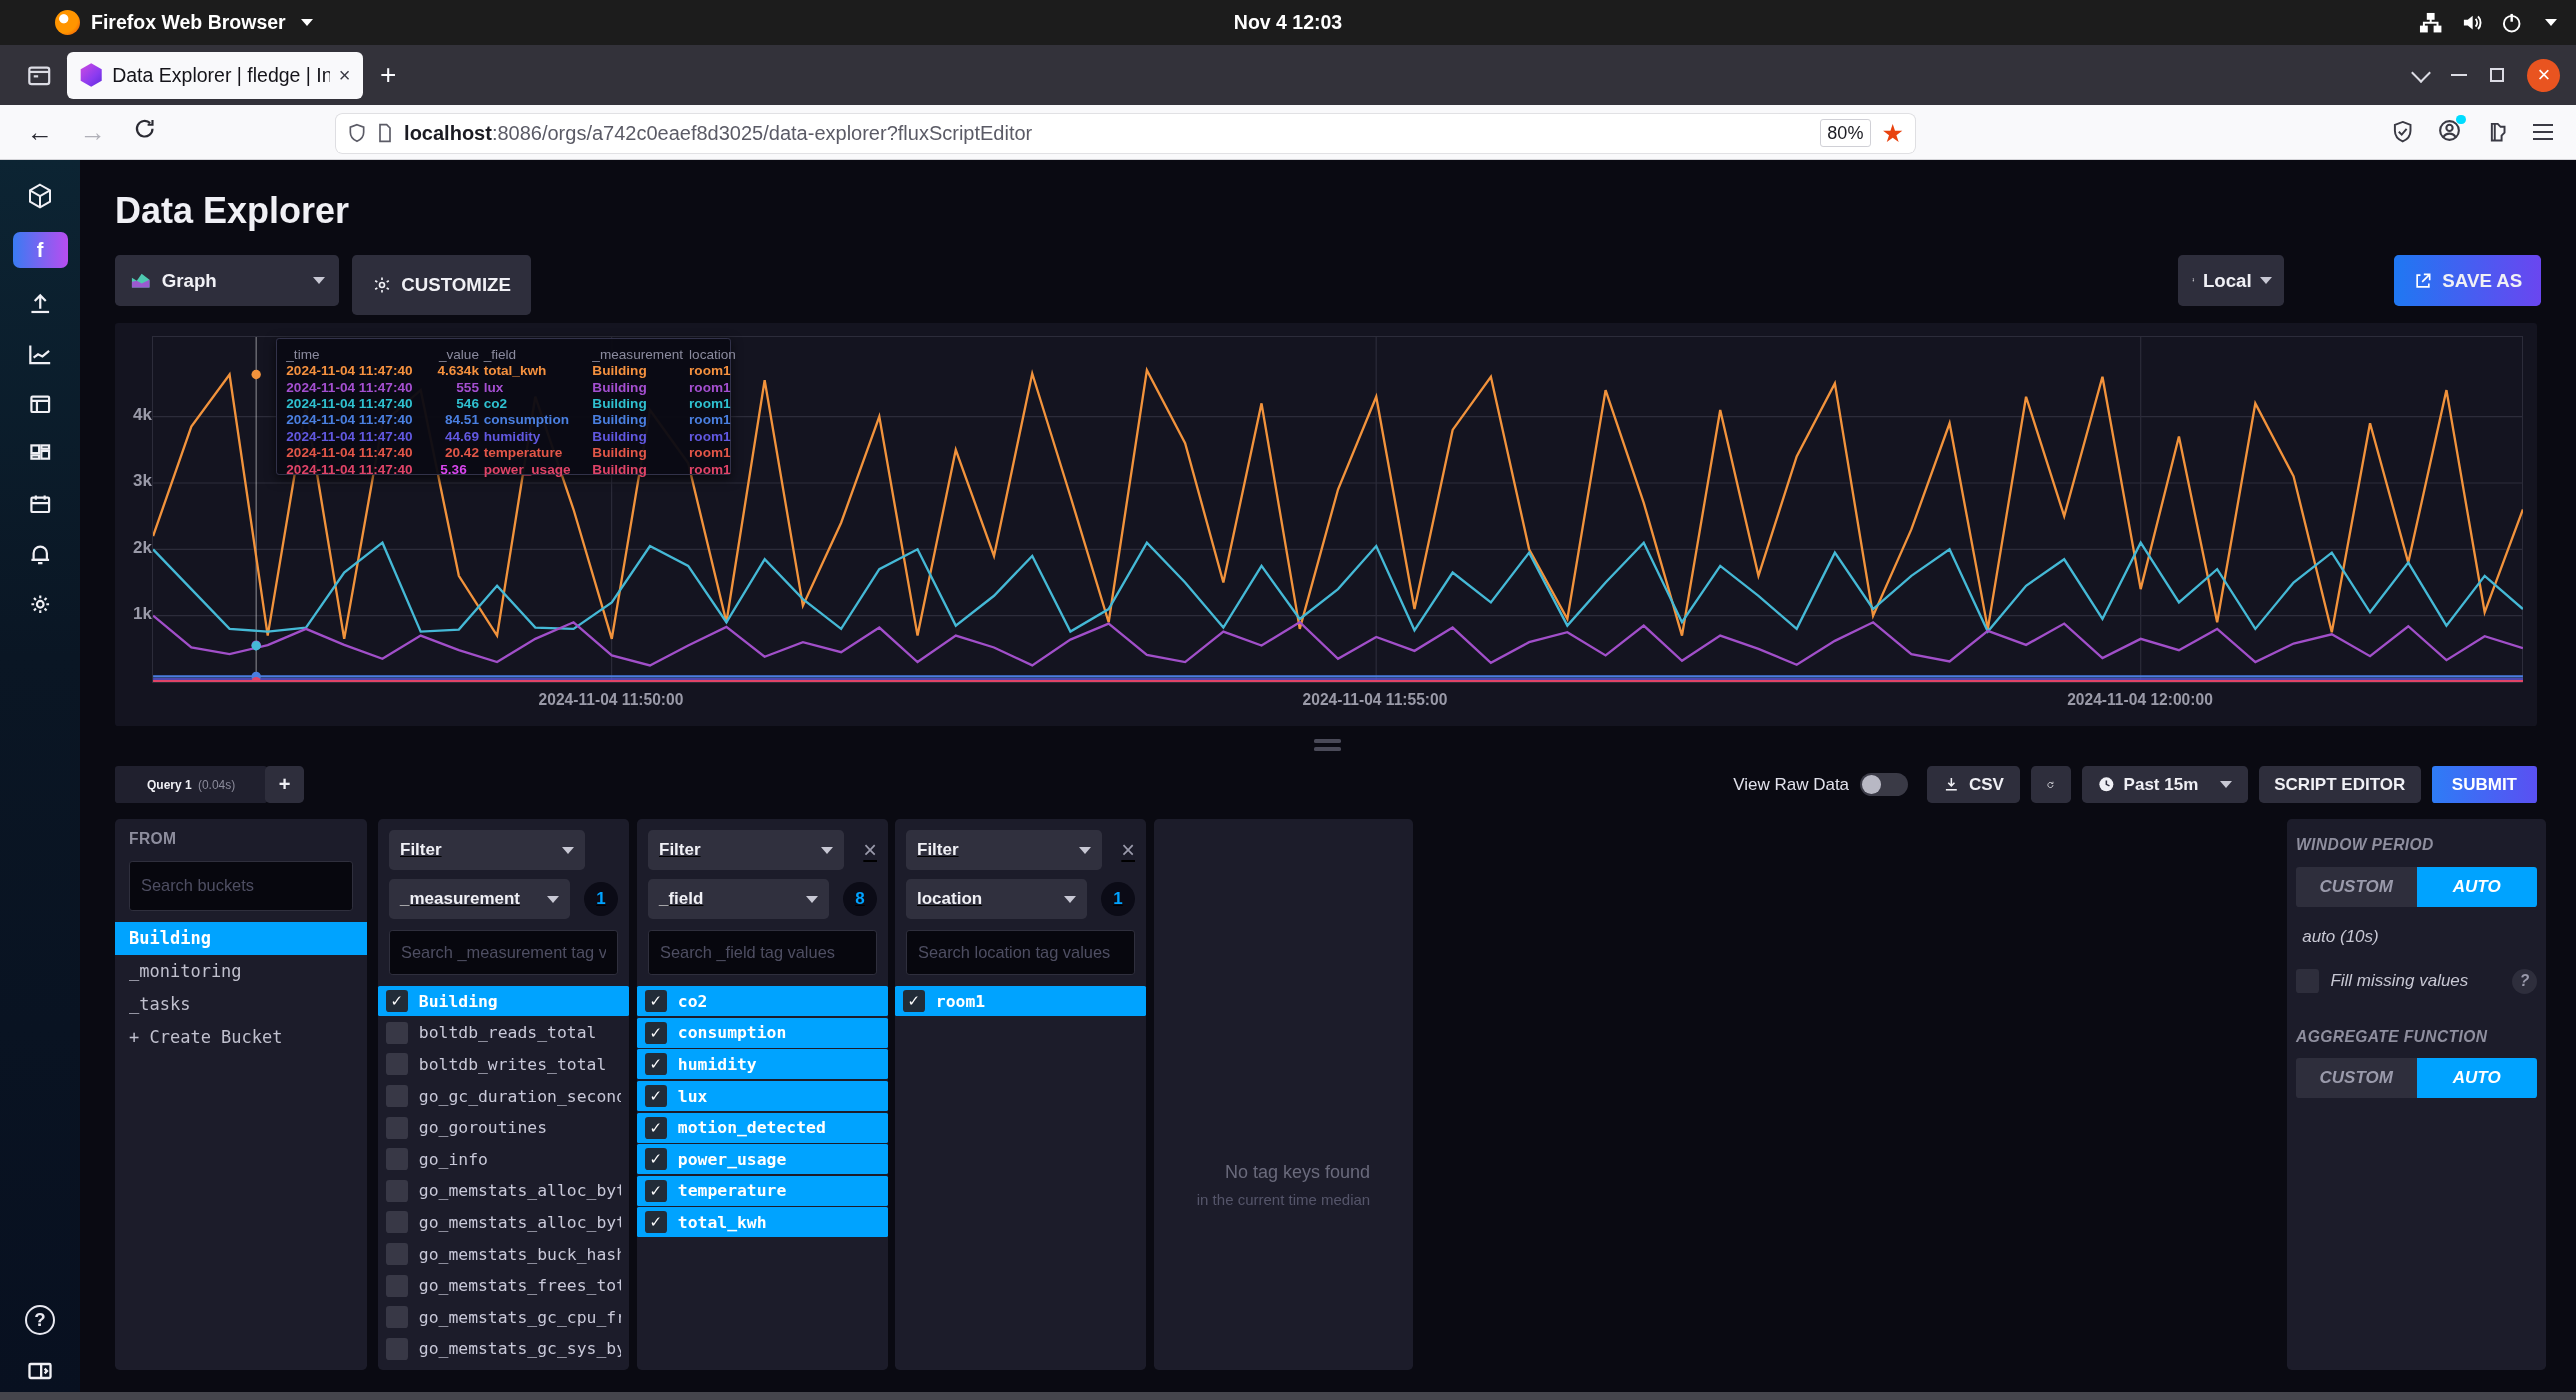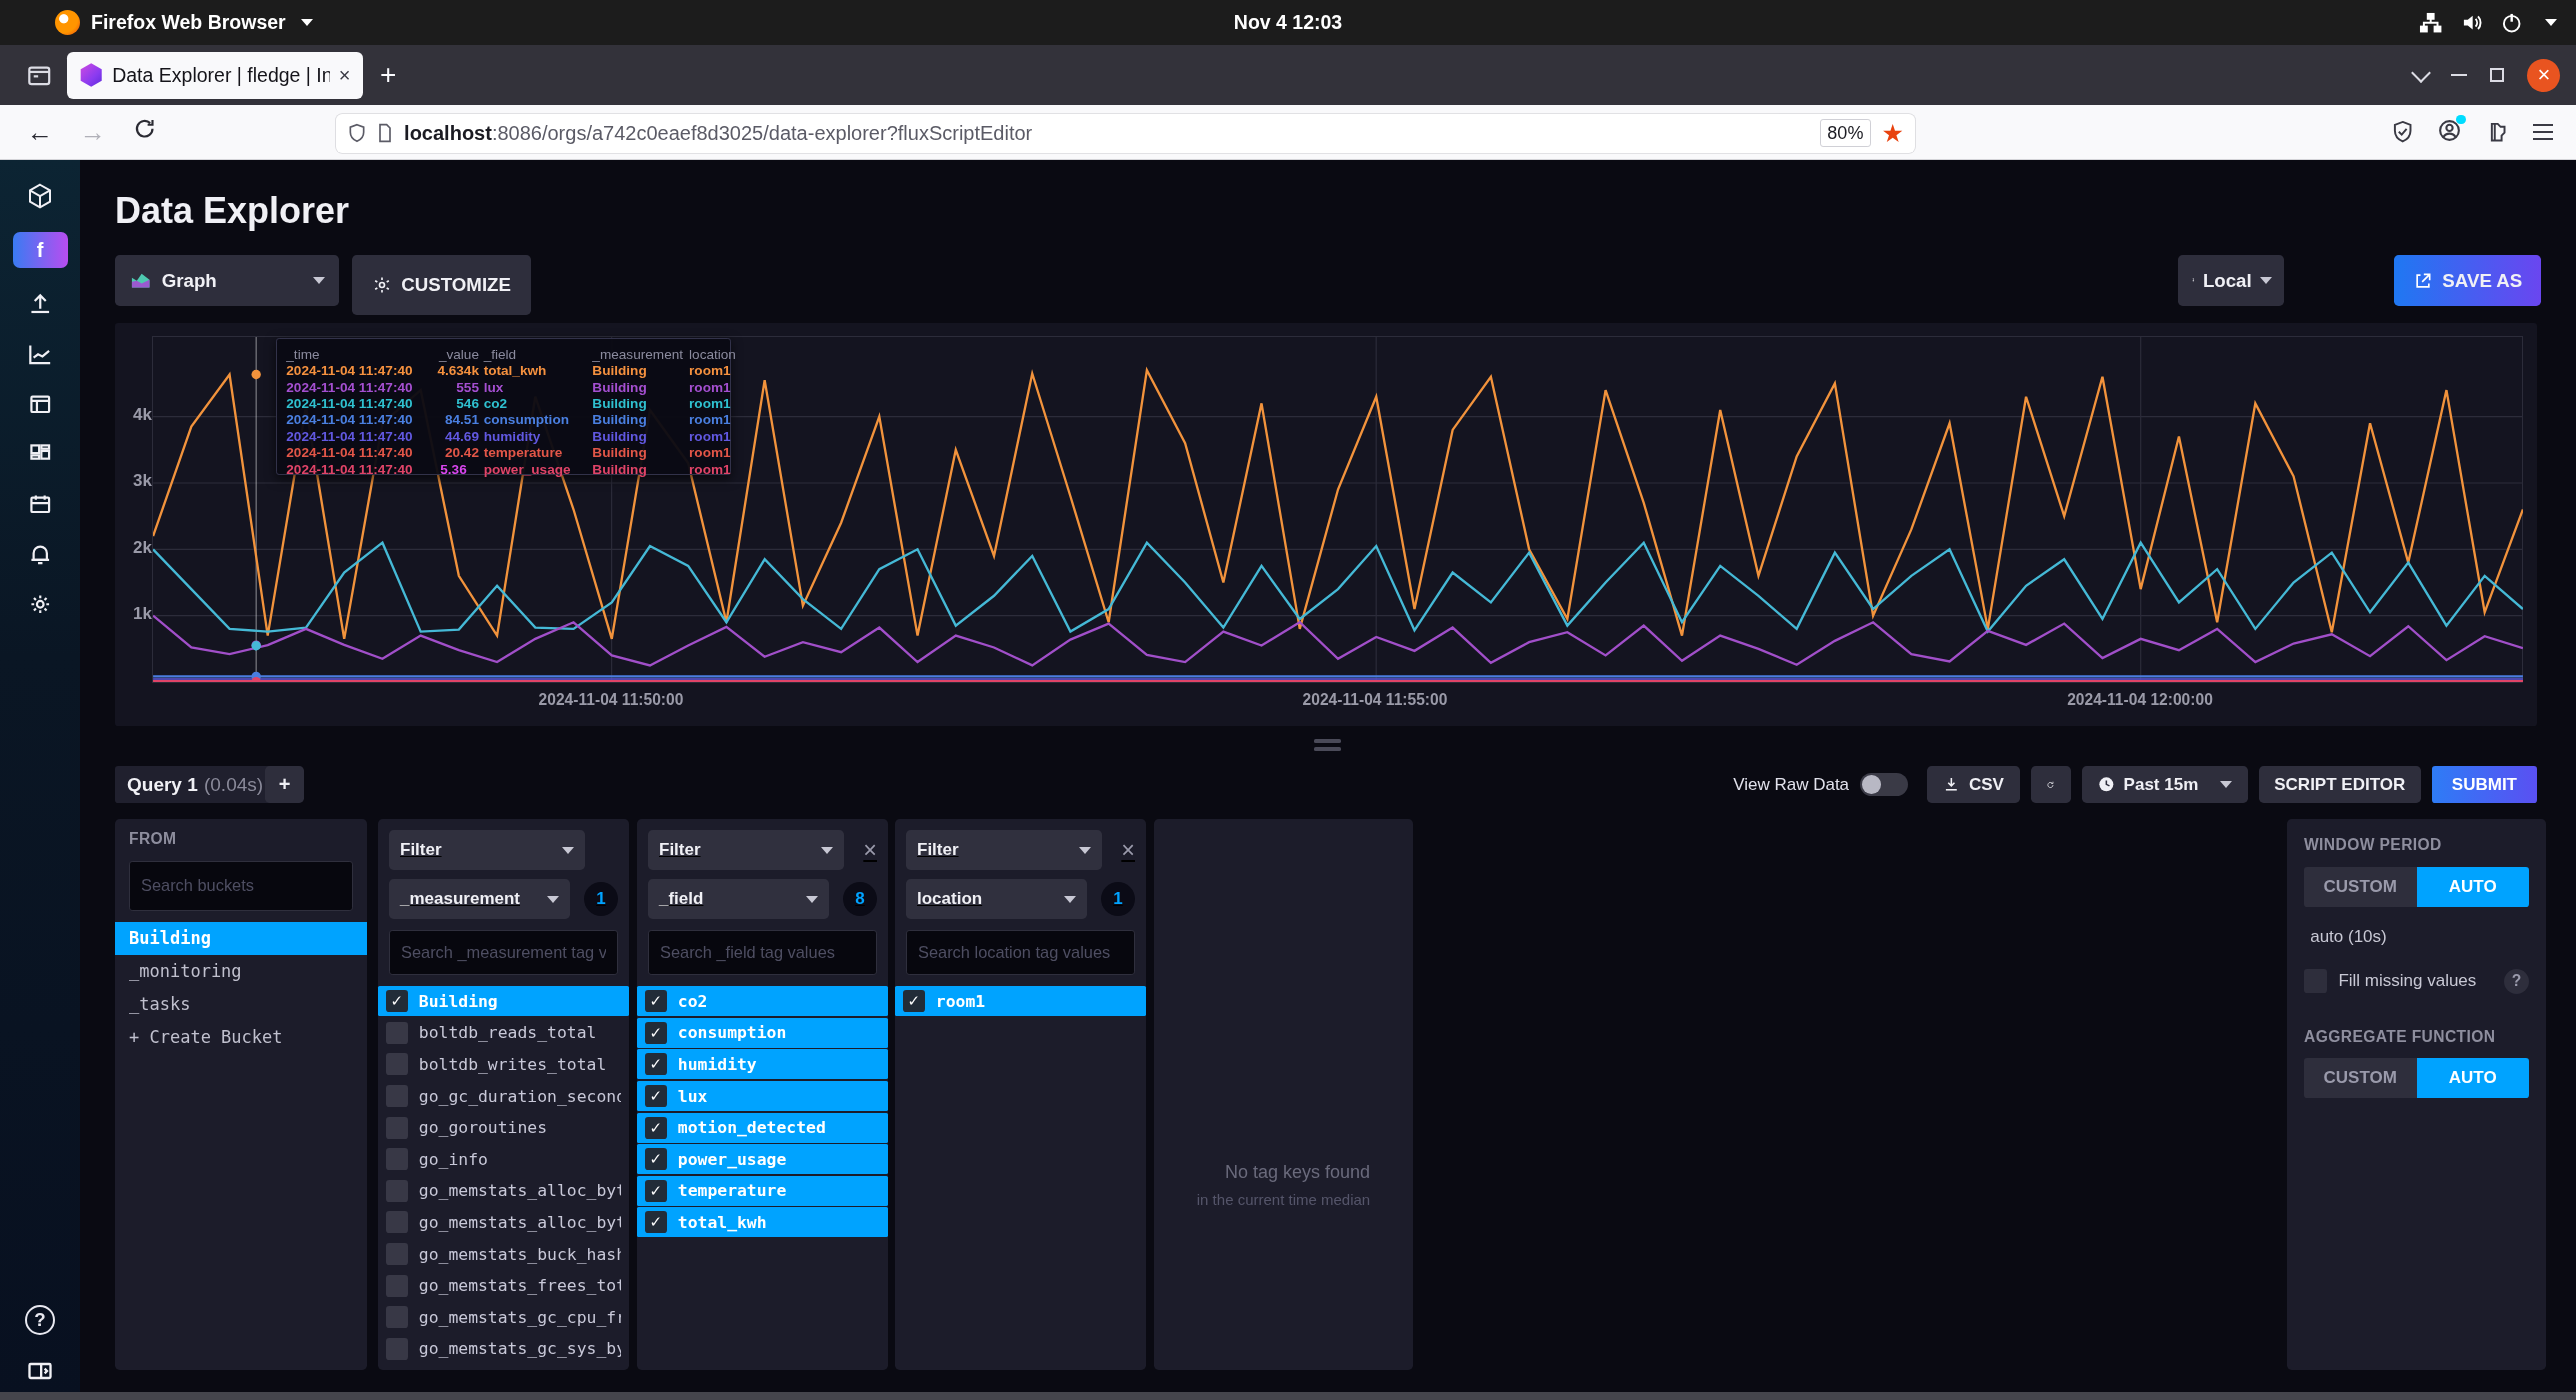--- a/index.html
+++ b/index.html
@@ -106,41 +106,41 @@
              font-size:13.6px; font-weight:bold; line-height:16.4px; }
   .tt-grid .hdr { color:#8b8b9e; font-weight:normal; }
   .tt-grid .val { text-align:right; }
 
   .drag-handle { position:absolute; left:1234px; top:579px; width:26.5px; }
   .drag-handle i { display:block; height:3.9px; background:#4a4a58; border-radius:1.6px; margin-bottom:3.9px; }
 
   
   .qbar { position:absolute; left:35px; top:606px; width:2422px; height:37px; }
   .qtab { position:absolute; left:0; top:0; height:37px; background:#20202e; border-radius:3.1px;
-          padding:0 12px; display:flex; align-items:center; font-size:19px; color:#f0f0f5; font-weight:bold; }
+          padding:0 32px; display:flex; align-items:center; font-size:12px; color:#f0f0f5; font-weight:bold; }
   .qtab span.t { color:#8a8a9a; font-weight:normal; margin-left:6.2px; }
   .qadd { position:absolute; left:150px; top:0; width:39px; height:37px; font-size:20px;
           justify-content:center; }
   .qright { position:absolute; right:0; top:0; height:37px; display:flex; align-items:center; gap:11px; }
   .vrd-label { font-size:17px; color:#e2e2ec; }
   .toggle { width:48px; height:23.4px; border-radius:11.7px; background:#3a3a46; position:relative; margin-right:7.8px; }
   .toggle i { position:absolute; left:2.3px; top:2.3px; width:18.7px; height:18.7px; border-radius:50%; background:#b8b8c4; }
   .qbtn { height:37px; padding:0 15.6px; font-size:17px; gap:7.8px; }
   .icbtn { width:40px; justify-content:center; }
   .submit-btn { height:37px; padding:0 20px; font-size:17px; font-weight:bold; color:#fff; border-radius:3.1px;
                 background:linear-gradient(90deg,#2e7cf6,#5a50f2); display:flex; align-items:center; }
 
   
   .panel { position:absolute; top:659px; height:551px; background:#1c1c2a; border-radius:4.7px; }
   .p-from   { left:35px;   width:252px; padding:11px 14px; }
   .p-f1 { left:298px; width:251px; }
   .p-f2 { left:557px; width:251px; }
   .p-f3 { left:815px; width:251px; }
   .p-empty  { left:1074px; width:259px; }
-  .p-right  { left:2207px; width:259px; padding:17px 17px; }
+  .p-right  { left:2207px; width:259px; padding:17px 9px;font-style:italic; }
 
   .sec-label { font-size:15.6px; font-weight:bold; color:#8e8e9e; letter-spacing:0.4px; }
   .search-box { width:100%; height:50px; background:#07070e; border:1.6px solid #2f2f3d; border-radius:3.1px;
                 color:#c8c8d4; font-size:16.4px; padding:0 11px; outline:none; }
   .search-box::placeholder { color:#4e4e62; }
 
   .bucket-list { margin-top:11px; margin-left:-14px; margin-right:-14px; }
   .bucket-item { height:33px; display:flex; align-items:center; padding:0 14px; font-size:17px;
                  color:#c0c0ce; }
   .bucket-item.sel { background:#00a3ff; color:#fff; font-weight:bold; }

